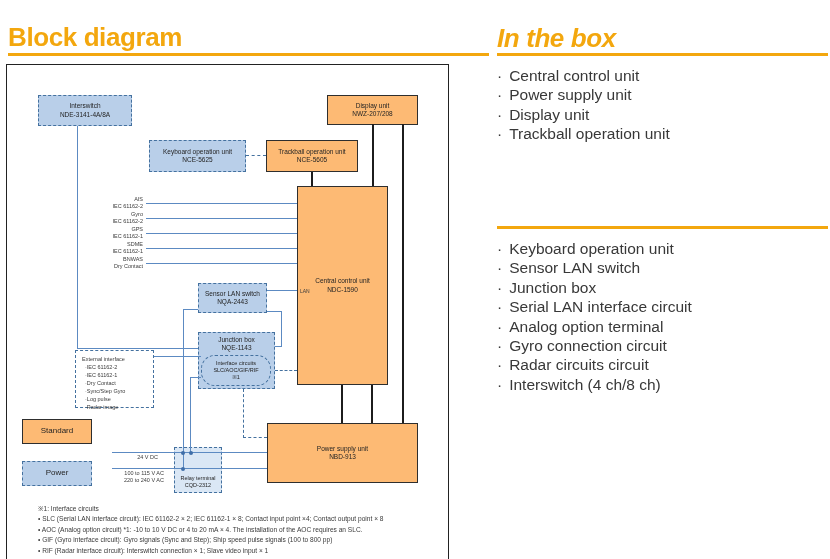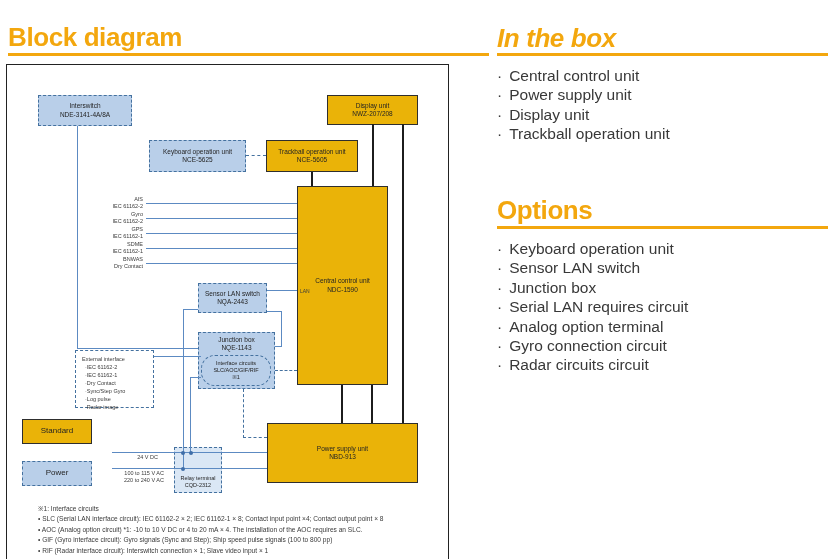--- a/index.html
+++ b/index.html
@@ -6,21 +6,21 @@
   .page{position:relative;width:830px;height:559px;background:#fff;overflow:hidden;
         font-family:"Liberation Sans", sans-serif;margin-top:20px;}
   
   .h-orange{position:absolute;color:#F3A70E;font-size:26px;font-weight:700;letter-spacing:-0.4px;white-space:nowrap;}
   .rule{position:absolute;height:3px;background:#F3A70E;}
   
   .frame{position:absolute;left:6px;top:44px;width:443px;height:512px;border:1.5px solid #222;background:#fff;box-sizing:border-box;}
   
   .bx{position:absolute;box-sizing:border-box;display:flex;flex-direction:column;align-items:center;justify-content:center;
       text-align:center;font-size:6.5px;line-height:1.3;color:#242424;}
-  .std{background:#eab308;border:1.6px solid #2E2E2E;}
+  .std{background:#fdba74;border:1.6px solid #2E2E2E;}
   .opt{background:#B9CFE9;border:1.4px dashed #44719F;}
   .optlight{background:#DAE7F5;border:1.4px dashed #44719F;}
   .dashdot{background:#fff;border:1.3px dashed #44719F;}
   .bn,.bm{width:100%;}
   
   .hl{position:absolute;height:1.2px;background:#5C8AC2;}
   .vl{position:absolute;width:1.2px;background:#5C8AC2;}
   .hd{position:absolute;height:0;border-top:1.6px dashed #44719F;}
   .vd{position:absolute;width:0;border-left:1.6px dashed #44719F;}
   .vk{position:absolute;width:1.8px;background:#1C1C1C;}
@@ -189,25 +189,25 @@
 
   <div class="h-orange" style="left:497px;top:3px;font-style:italic;">In the box</div>
   <div class="rule" style="left:497px;top:33px;width:331px;"></div>
   <div class="list" style="top:46px;">
     <div>Central control unit</div>
     <div>Power supply unit</div>
     <div>Display unit</div>
     <div>Trackball operation unit</div>
   </div>
 
-  <div class="h-orange" style="left:497px;top:175px;">Options</div>
   <div class="rule" style="left:497px;top:206px;width:331px;"></div>
   <div class="list" style="top:219px;">
     <div>Keyboard operation unit</div>
     <div>Sensor LAN switch</div>
     <div>Junction box</div>
-    <div>Serial LAN requires circuit</div>
+    <div>Serial LAN interface circuit</div>
     <div>Analog option terminal</div>
     <div>Gyro connection circuit</div>
     <div>Radar circuits circuit</div>
+    <div>Interswitch (4 ch/8 ch)</div>
   </div>
 
 </div>
 
 </body></html>

